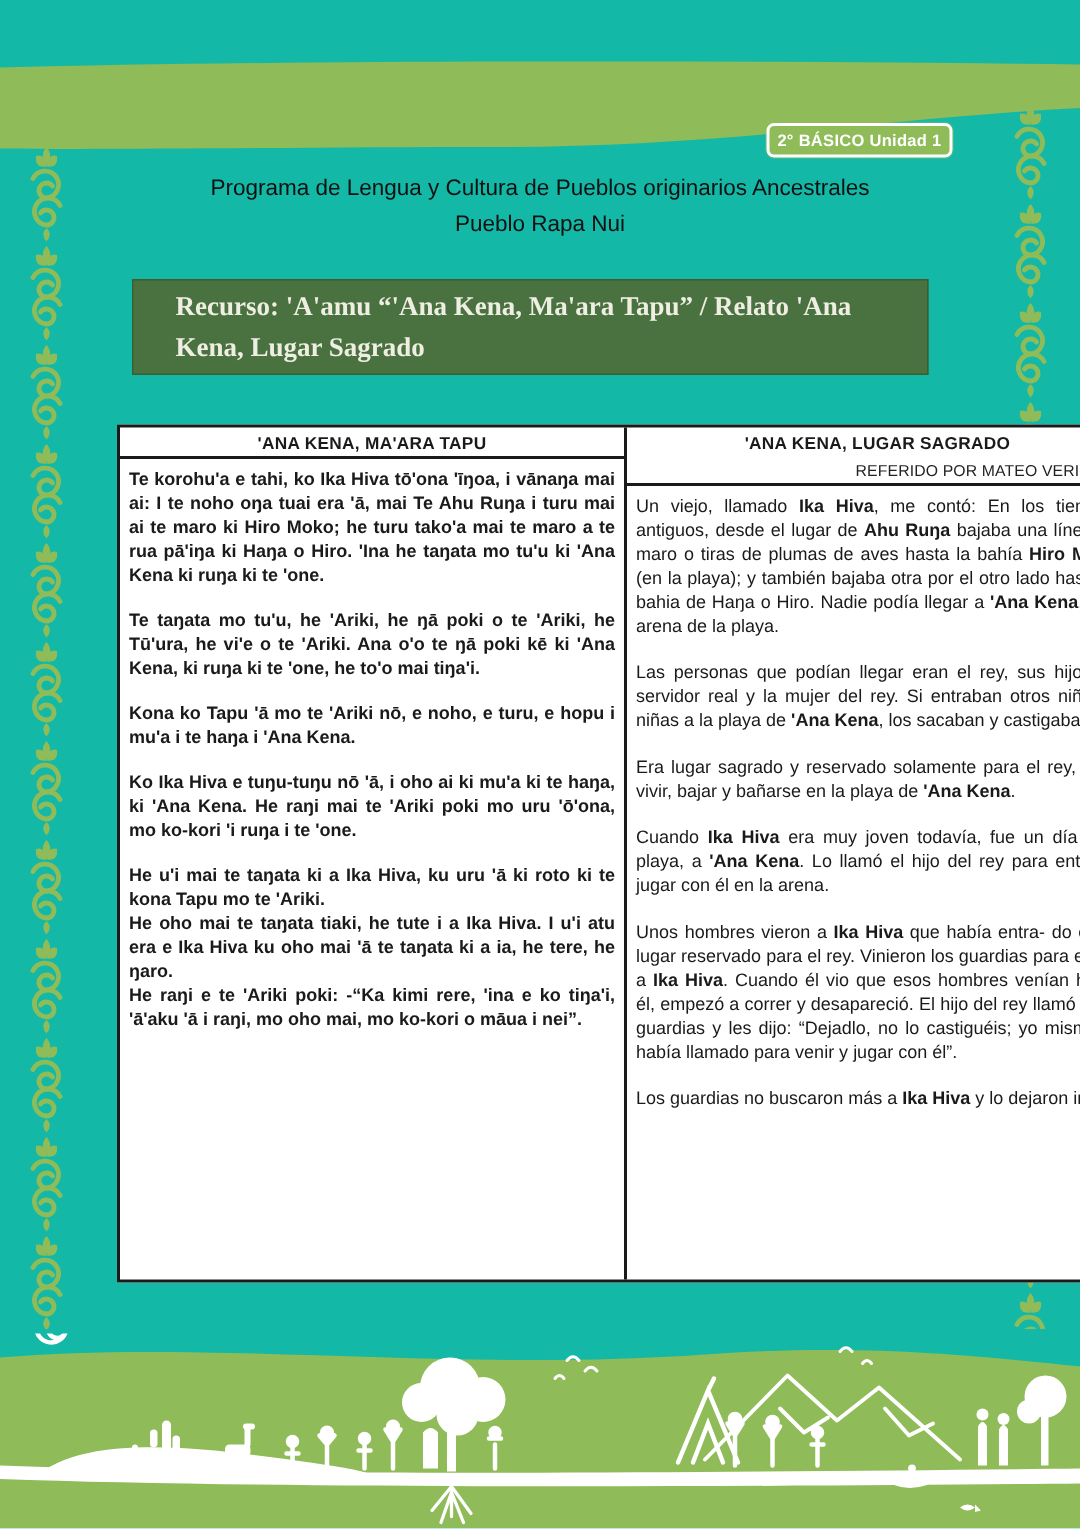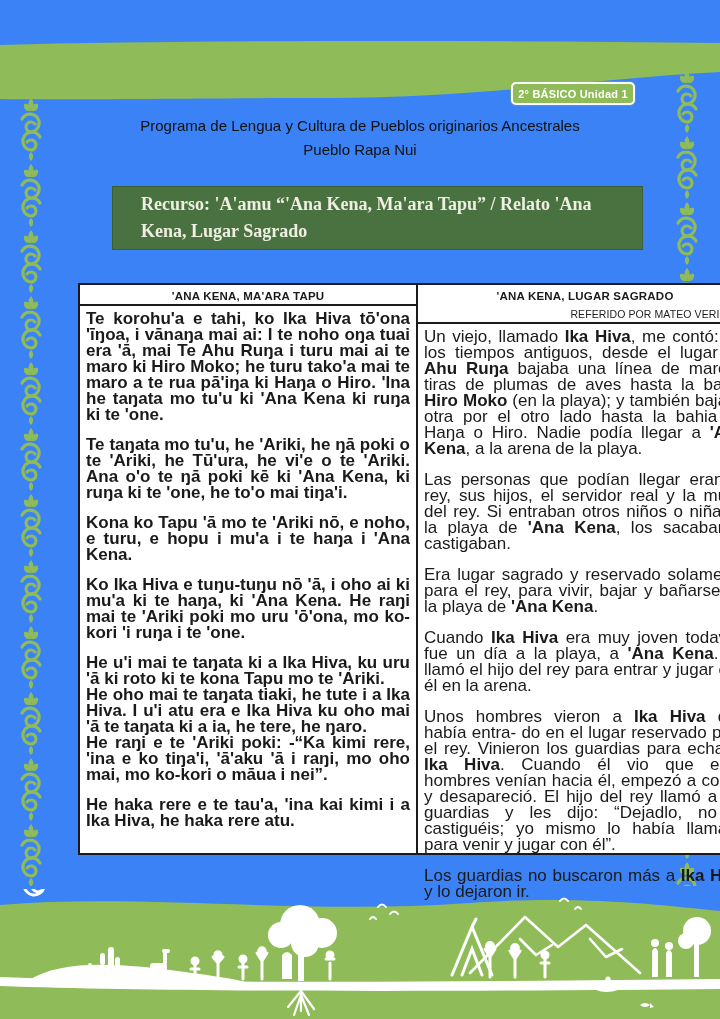--- a/index.html
+++ b/index.html
@@ -1,18 +1,18 @@
 <!DOCTYPE html>
 <html><head>
 <meta charset="utf-8">
 <style>
   html,body{margin:0;padding:0;background:#ffffff;}
   .page{
     position:relative;width:720px;height:1019px;overflow:hidden;
-    background:#3b82f6;font-family:"Liberation Sans",sans-serif;color:#1a1a1a;
+    background:#14b8a6;font-family:"Liberation Sans",sans-serif;color:#1a1a1a;
   }
   
   .top-band{position:absolute;left:0;top:40px;width:720px;height:66px;}
   
   .badge{
     position:absolute;left:511px;top:82px;width:124px;height:23px;
     background:#8fbc58;border:2px solid #ffffff;border-radius:5px;
     box-sizing:border-box;display:flex;align-items:center;justify-content:center;
     color:#ffffff;font-size:11px;font-weight:600;letter-spacing:.2px;
     box-shadow:0 0 0 1px rgba(143,188,88,.35);
@@ -21,39 +21,39 @@
   .strip{position:absolute;width:30px;overflow:hidden;}
   .strip-left{left:16px;top:96px;height:790px;}
   .strip-right{left:672px;top:68px;height:818px;}
   
   .main-title{
     position:absolute;left:70px;top:114px;width:580px;text-align:center;
     font-size:15px;font-weight:normal;line-height:24px;color:#111;
   }
   
   .banner{
-    position:absolute;left:112px;top:186px;width:531px;height:64px;box-sizing:border-box;
+    position:absolute;left:88px;top:186px;width:531px;height:64px;box-sizing:border-box;
     background:#4a7140;border:1px solid #3c5e33;
     display:flex;align-items:center;
     padding:4px 30px 4px 28px;
     font-family:"Liberation Serif",serif;font-weight:bold;font-size:18px;
     line-height:27px;color:#efeee2;
   }
   
   .story-table{
     position:absolute;left:78px;top:283px;width:676px;height:572px;box-sizing:border-box;
     border:2px solid #1a1a1a;display:flex;background:#fff;
   }
   .col{width:50%;box-sizing:border-box;display:flex;flex-direction:column;}
   .col-right{border-left:2px solid #1a1a1a;}
   .col-header{border-bottom:2px solid #1a1a1a;padding:5px 4px 2px 4px;}
   .col-title{text-align:center;font-weight:bold;font-size:11.5px;letter-spacing:.2px;}
   .col-subtitle{text-align:right;font-size:10.5px;margin-top:6px;color:#222;letter-spacing:.1px;}
   .col-body{padding:5px 6px 4px 6px;flex:1;}
-  .col-body p.para{margin:0;text-align:justify;font-size:17px;line-height:16px;}
+  .col-body p.para{margin:0;text-align:justify;font-size:12px;line-height:16px;}
   .col-left .col-body{font-weight:bold;}
   .col-left p.gap{margin-bottom:14px;}
   .col-right p.gap{margin-bottom:15px;}
   .col-right b{font-weight:bold;}
   
   .footer-art{position:absolute;left:0;bottom:0;width:720px;height:130px;}
 </style>
 </head>
 <body>
 
@@ -124,21 +124,20 @@
         <div class="col-title">'ANA KENA, MA'ARA TAPU</div>
       </div>
       <div class="col-body">
           <p class="para gap">Te korohu'a e tahi, ko Ika Hiva tō'ona 'īŋoa, i vānaŋa mai ai: I te noho oŋa tuai era 'ā, mai Te Ahu Ruŋa i turu mai ai te maro ki Hiro Moko; he turu tako'a mai te maro a te rua pā'iŋa ki Haŋa o Hiro. 'Ina he taŋata mo tu'u ki 'Ana Kena ki ruŋa ki te 'one.</p>
           <p class="para gap">Te taŋata mo tu'u, he 'Ariki, he ŋā poki o te 'Ariki, he Tū'ura, he vi'e o te 'Ariki. Ana o'o te ŋā poki kē ki 'Ana Kena, ki ruŋa ki te 'one, he to'o mai tiŋa'i.</p>
           <p class="para gap">Kona ko Tapu 'ā mo te 'Ariki nō, e noho, e turu, e hopu i mu'a i te haŋa i 'Ana Kena.</p>
           <p class="para gap">Ko Ika Hiva e tuŋu-tuŋu nō 'ā, i oho ai ki mu'a ki te haŋa, ki 'Ana Kena. He raŋi mai te 'Ariki poki mo uru 'ō'ona, mo ko-kori 'i ruŋa i te 'one.</p>
           <p class="para">He u'i mai te taŋata ki a Ika Hiva, ku uru 'ā ki roto ki te kona Tapu mo te 'Ariki.</p>
           <p class="para">He oho mai te taŋata tiaki, he tute i a Ika Hiva. I u'i atu era e Ika Hiva ku oho mai 'ā te taŋata ki a ia, he tere, he ŋaro.</p>
           <p class="para gap">He raŋi e te 'Ariki poki: -“Ka kimi rere, 'ina e ko tiŋa'i, 'ā'aku 'ā i raŋi, mo oho mai, mo ko-kori o māua i nei”.</p>
-          <p class="para">He haka rere e te tau'a, 'ina kai kimi i a Ika Hiva, he haka rere atu.</p>
         </div>
     </div>
 
     <div class="col col-right">
       <div class="col-header">
         <div class="col-title">'ANA KENA, LUGAR SAGRADO</div>
         <div class="col-subtitle">REFERIDO POR MATEO VERI-VERI</div>
       </div>
       <div class="col-body">
           <p class="para gap">Un viejo, llamado <b>Ika Hiva</b>, me contó: En los tiempos antiguos, desde el lugar de <b>Ahu Ruŋa</b> bajaba una línea de maro o tiras de plumas de aves hasta la bahía <b>Hiro Moko</b> (en la playa); y también bajaba otra por el otro lado hasta la bahia de Haŋa o Hiro. Nadie podía llegar a <b>'Ana Kena</b>, a la arena de la playa.</p>

